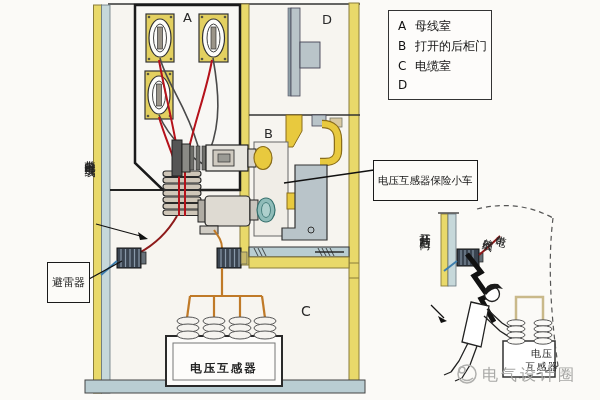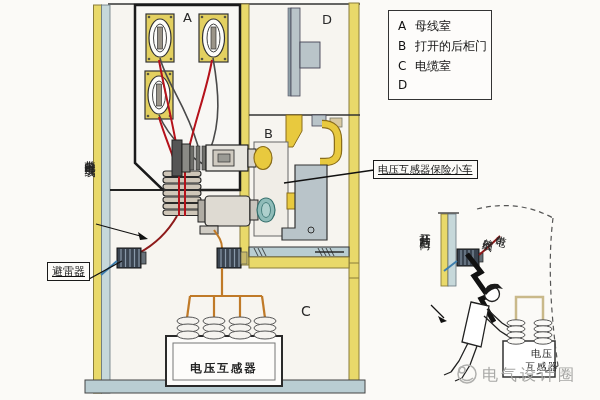--- a/index.html
+++ b/index.html
@@ -2,22 +2,22 @@
 <html><head>
 <meta charset="utf-8">
 <style>
   html,body{margin:0;padding:0;background:#fff;}
   .stage{position:relative;width:600px;height:400px;background:#fbfaf7;overflow:hidden;
          font-family:"DejaVu Sans","Liberation Sans",sans-serif;}
   .abs{position:absolute;}
   svg{position:absolute;left:0;top:0;}
   .vtext{writing-mode:vertical-rl;text-orientation:upright;letter-spacing:1px;
          font-size:11px;color:#222;line-height:1;white-space:nowrap;}
-  .callout-box{border:1.5px solid #1a1a1a;background:#fcfbf8;padding:1px 4px;
-         font-size:11px;color:#111;white-space:nowrap;line-height:1.4;text-decoration:underline;}
+  .callout-box{border:1.5px solid #1a1a1a;background:#fcfbf8;padding:12px 4px;
+         font-size:11px;color:#111;white-space:nowrap;line-height:1.4;}
   .section-letter{font-size:13px;color:#2a2a2a;}
   .legend{border:1.5px solid #333;background:#fdfcfa;display:flex;flex-direction:column;
          justify-content:space-between;padding:7px 9px;box-sizing:border-box;}
   .legend-row{font-size:12px;color:#111;display:flex;gap:7px;white-space:nowrap;align-items:baseline;}
   .legend-key{width:10px;flex:0 0 auto;}
   .vt-main-label{font-size:11.5px;font-weight:bold;color:#222;text-align:center;letter-spacing:2px;}
   .vt-small-label{font-size:10px;color:#222;text-align:center;line-height:1.25;letter-spacing:1px;}
   .watermark-text{font-size:16px;color:#a8a8a6;letter-spacing:3px;white-space:nowrap;}
 </style>
 </head>

